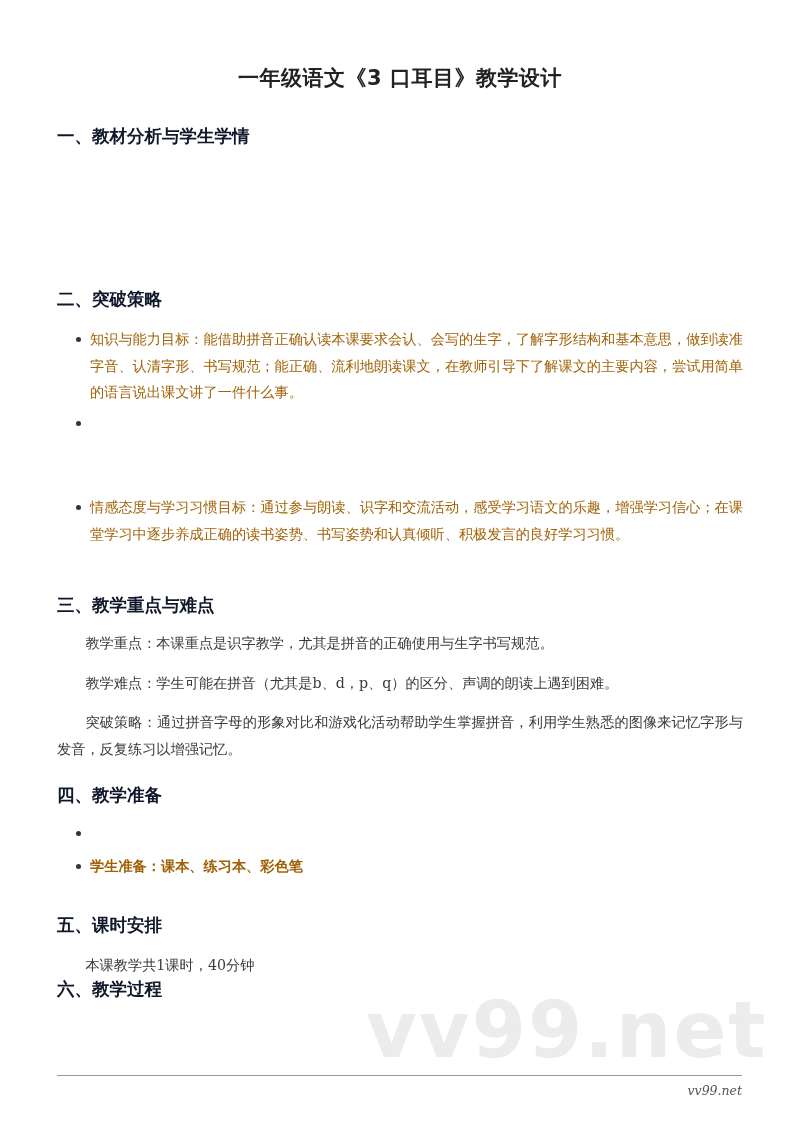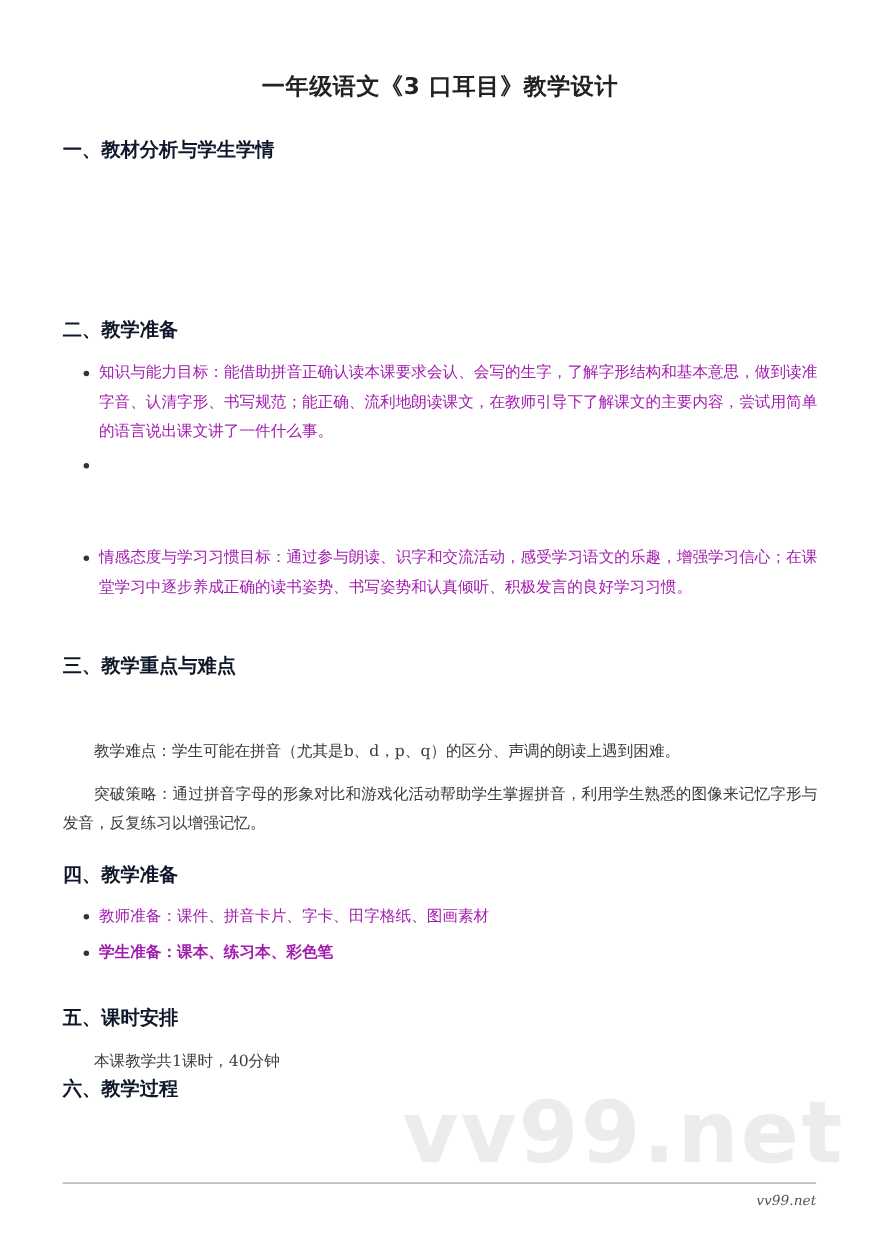--- a/index.html
+++ b/index.html
@@ -19,21 +19,21 @@
     position: absolute; left: 57px; font-size: 17.5px; font-weight: bold; color: #0f172a;
     font-family: "DejaVu Sans", "Liberation Sans", sans-serif;
   }
   .p {
     position: absolute; left: 57px; width: 686px; font-size: 14.2px; line-height: 26.5px;
     color: #3a3a3a; text-align: justify;
   }
   .indent { text-indent: 2em; }
   .li {
     position: absolute; left: 90px; width: 653px; font-size: 14.2px; line-height: 26.5px;
-    color: #a21caf; text-align: justify;
+    color: #a16207; text-align: justify;
   }
   .bullet {
     position: absolute; left: -14px; top: 11px; width: 5px; height: 5px; border-radius: 50%;
     background: #333;
   }
   .watermark {
     position: absolute; left: 366px; top: 990px; font-size: 78px; font-weight: bold;
     color: #ececec; font-family: "DejaVu Sans", "Liberation Sans", sans-serif;
     letter-spacing: 2px; line-height: 80px;
   }
@@ -47,41 +47,41 @@
 </style>
 </head>
 <body>
 
 <div class="page">
 
   <div class="doc-title">一年级语文《3 口耳目》教学设计</div>
 
   <div class="h" style="top:124px;">一、教材分析与学生学情</div>
 
-  <div class="h" style="top:287px;">二、教学准备</div>
+  <div class="h" style="top:287px;">二、突破策略</div>
   <div class="li" style="top:326px;">
     <span class="bullet"></span>
     <span>知识与能力目标：能借助拼音正确认读本课要求会认、会写的生字，了解字形结构和基本意思，做到读准字音、认清字形、书写规范；能正确、流利地朗读课文，在教师引导下了解课文的主要内容，尝试用简单的语言说出课文讲了一件什么事。</span>
   </div>
   <div class="li" style="top:410px;">
     <span class="bullet"></span>
   </div>
   <div class="li" style="top:494px;">
     <span class="bullet"></span>
     <span>情感态度与学习习惯目标：通过参与朗读、识字和交流活动，感受学习语文的乐趣，增强学习信心；在课堂学习中逐步养成正确的读书姿势、书写姿势和认真倾听、积极发言的良好学习习惯。</span>
   </div>
 
   <div class="h" style="top:593px;">三、教学重点与难点</div>
+  <div class="p indent" style="top:630px;">教学重点：本课重点是识字教学，尤其是拼音的正确使用与生字书写规范。</div>
   <div class="p indent" style="top:670px;">教学难点：学生可能在拼音（尤其是b、d，p、q）的区分、声调的朗读上遇到困难。</div>
   <div class="p indent" style="top:709px;">突破策略：通过拼音字母的形象对比和游戏化活动帮助学生掌握拼音，利用学生熟悉的图像来记忆字形与发音，反复练习以增强记忆。</div>
 
   <div class="h" style="top:783px;">四、教学准备</div>
   <div class="li" style="top:820px;">
     <span class="bullet"></span>
-    <span>教师准备：课件、拼音卡片、字卡、田字格纸、图画素材</span>
   </div>
   <div class="li" style="top:853px;font-weight:bold;">
     <span class="bullet"></span>
     <span>学生准备：课本、练习本、彩色笔</span>
   </div>
 
   <div class="h" style="top:913px;">五、课时安排</div>
   <div class="p indent" style="top:952px;">本课教学共1课时，40分钟</div>
 
   <div class="h" style="top:977px;">六、教学过程</div>

